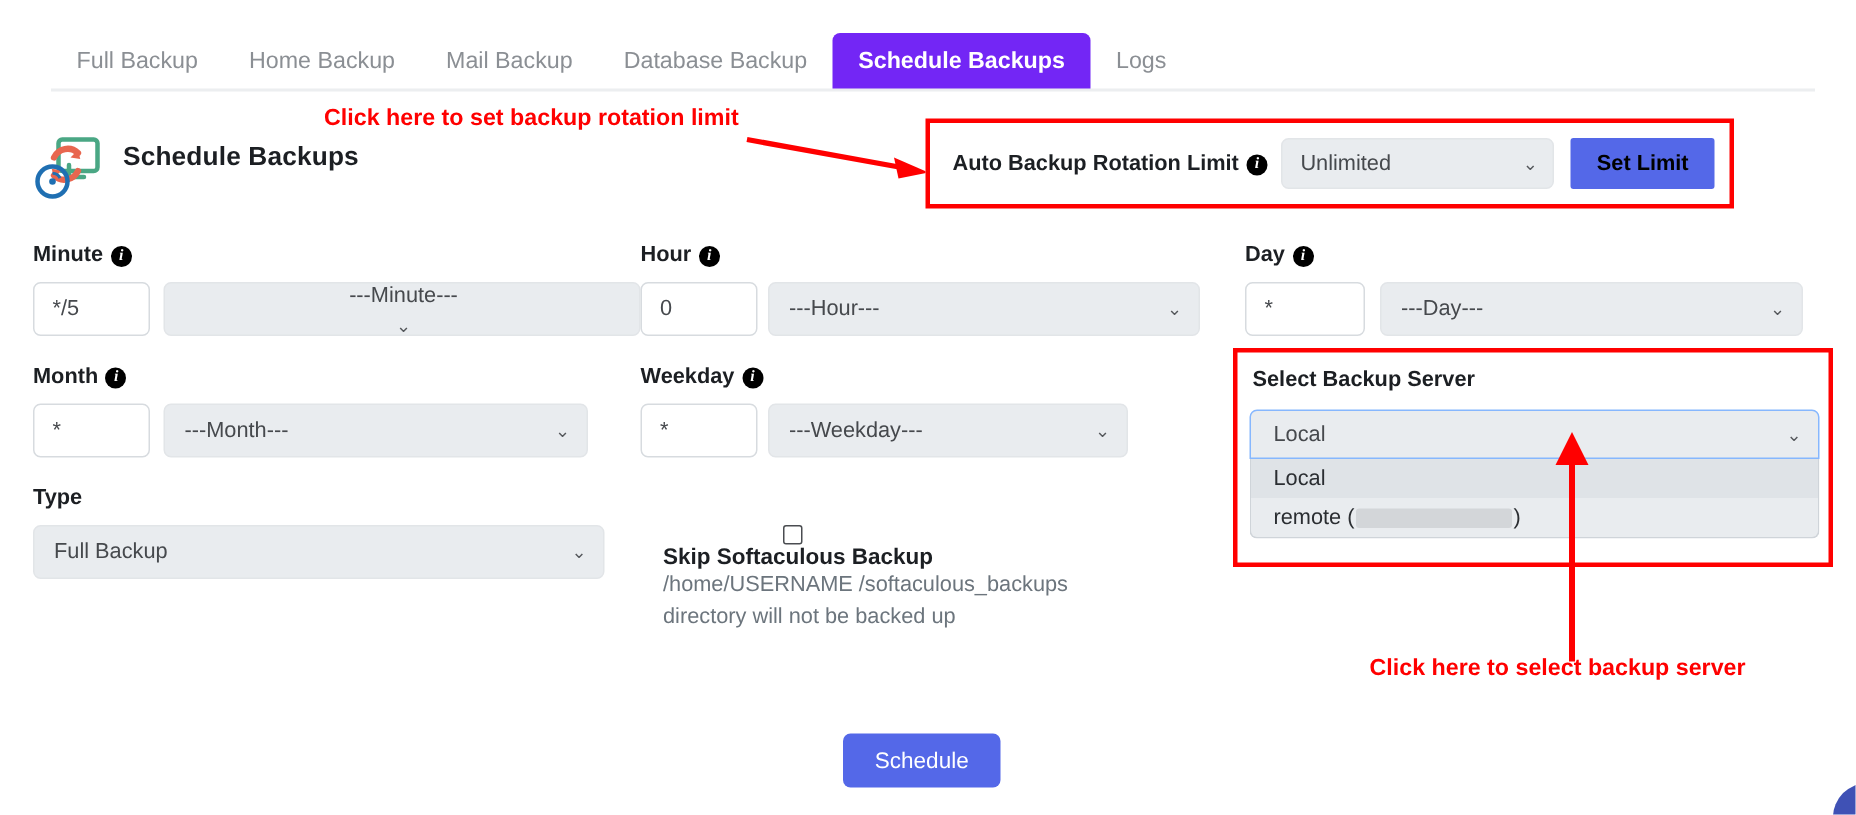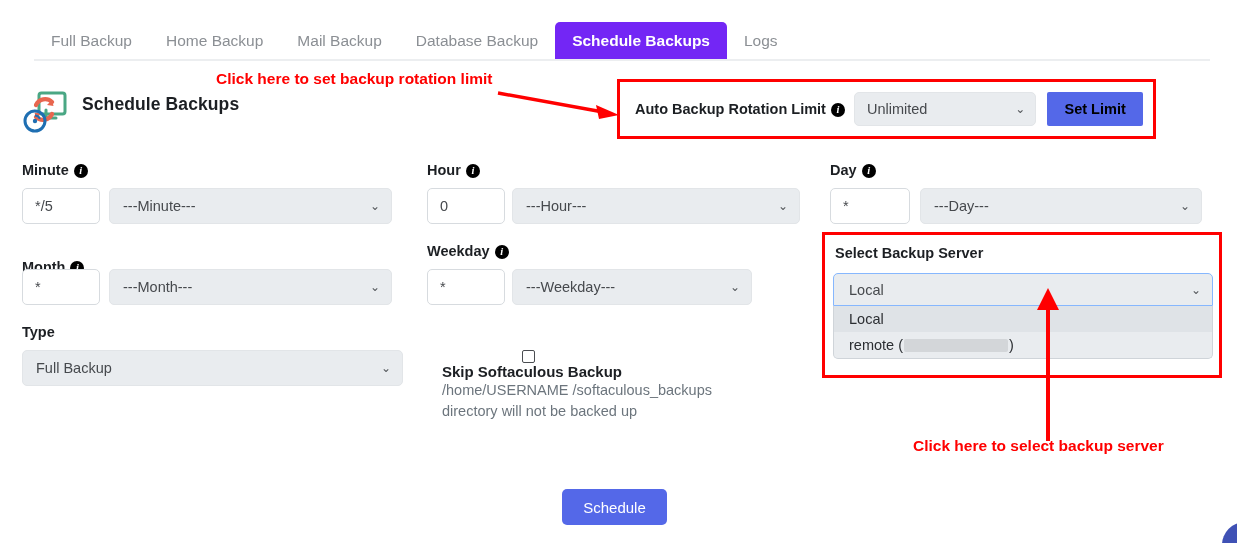--- a/index.html
+++ b/index.html
@@ -266,21 +266,21 @@
     <span>Unlimited</span>
     <span class="chev">⌄</span>
   </div>
   <button class="set-limit-btn">Set Limit</button>
 </div>
 
 <div class="fld-label" style="left:22px; top:162px;">
   <span>Minute</span><span class="info-icon">i</span>
 </div>
 <input class="txtinput" style="left: 22px; top: 188px; width: 78px;" value="*/5">
-<div class="selbox" style="left:109px; top:188px; width:283px;">
+<div class="selbox" style="left:109px; top:188px; width:318px;flex-direction:column;">
   <span>---Minute---</span>
   <span class="chev">⌄</span>
 </div>
 
 <div class="fld-label" style="left:427px; top:162px;text-align:right;">
   <span>Hour</span><span class="info-icon">i</span>
 </div>
 <input class="txtinput" style="left: 427px; top: 188px; width: 78px;" value="0">
 <div class="selbox" style="left:512px; top:188px; width:288px;">
   <span>---Hour---</span>
@@ -289,21 +289,21 @@
 
 <div class="fld-label" style="left:830px; top:162px;">
   <span>Day</span><span class="info-icon">i</span>
 </div>
 <input class="txtinput" style="left: 830px; top: 188px; width: 80px;" value="*">
 <div class="selbox" style="left:920px; top:188px; width:282px;">
   <span>---Day---</span>
   <span class="chev">⌄</span>
 </div>
 
-<div class="fld-label" style="left:22px; top:243px;margin-top:16px;">
+<div class="fld-label" style="left:22px; top:243px;">
   <span>Month</span><span class="info-icon">i</span>
 </div>
 <input class="txtinput" style="left: 22px; top: 269px; width: 78px;" value="*">
 <div class="selbox" style="left:109px; top:269px; width:283px;">
   <span>---Month---</span>
   <span class="chev">⌄</span>
 </div>
 
 <div class="fld-label" style="left:427px; top:243px;">
   <span>Weekday</span><span class="info-icon">i</span>

